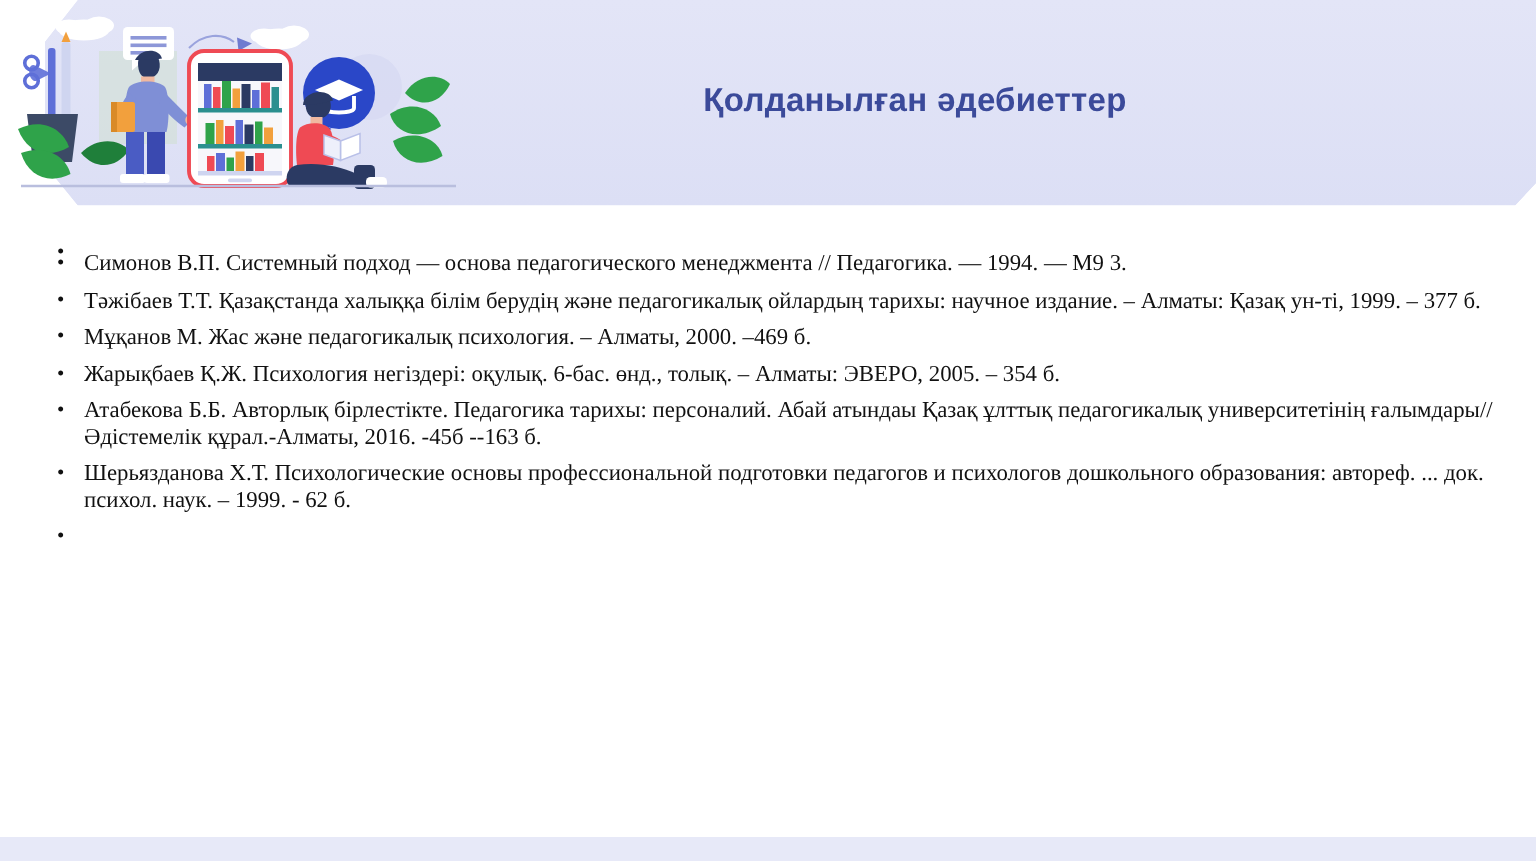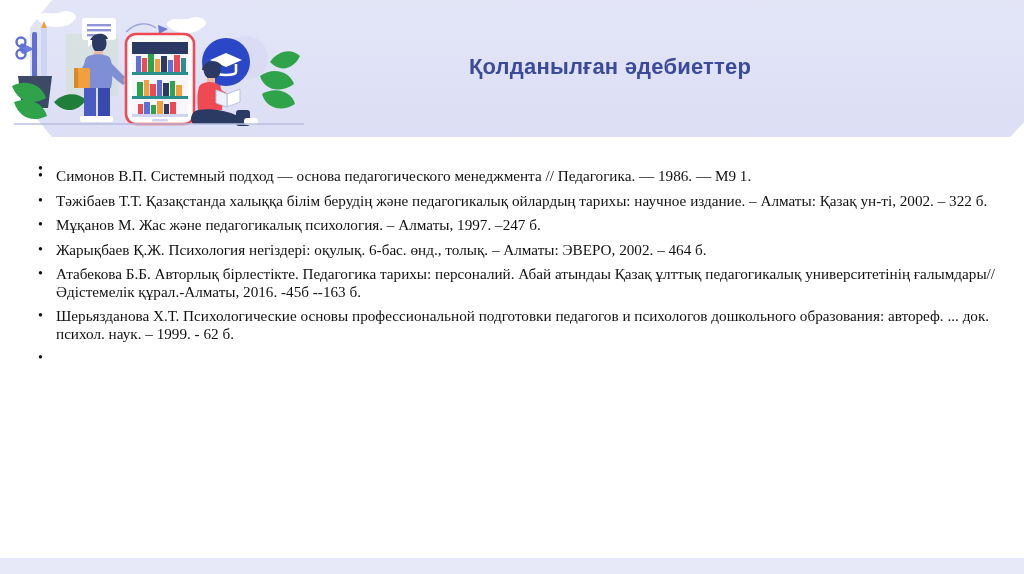--- a/index.html
+++ b/index.html
@@ -253,33 +253,33 @@
   </div>
 
   <div class="slide-title">Қолданылған әдебиеттер</div>
 
   <div class="ref-list">
     <div class="ref-item">
       <span class="bullet">•</span>
     </div>
     <div class="ref-item">
       <span class="bullet">•</span>
-      <span>Симонов В.П. Системный подход — основа педагогического менеджмента // Педагогика. — 1986. — М9 1.</span>
-    </div>
-    <div class="ref-item">
-      <span class="bullet">•</span>
-      <span>Тәжібаев Т.Т. Қазақстанда халыққа білім берудің және педагогикалық ойлардың тарихы: научное издание. – Алматы: Қазақ ун-ті, 2002. – 322 б.</span>
-    </div>
-    <div class="ref-item">
-      <span class="bullet">•</span>
-      <span>Мұқанов М. Жас және педагогикалық психология. – Алматы, 1997. –247 б.</span>
-    </div>
-    <div class="ref-item">
-      <span class="bullet">•</span>
-      <span>Жарықбаев Қ.Ж. Психология негіздері: оқулық. 6-бас. өнд., толық. – Алматы: ЭВЕРО, 2002. – 464 б.</span>
+      <span>Симонов В.П. Системный подход — основа педагогического менеджмента // Педагогика. — 1994. — М9 3.</span>
+    </div>
+    <div class="ref-item">
+      <span class="bullet">•</span>
+      <span>Тәжібаев Т.Т. Қазақстанда халыққа білім берудің және педагогикалық ойлардың тарихы: научное издание. – Алматы: Қазақ ун-ті, 1999. – 377 б.</span>
+    </div>
+    <div class="ref-item">
+      <span class="bullet">•</span>
+      <span>Мұқанов М. Жас және педагогикалық психология. – Алматы, 2000. –469 б.</span>
+    </div>
+    <div class="ref-item">
+      <span class="bullet">•</span>
+      <span>Жарықбаев Қ.Ж. Психология негіздері: оқулық. 6-бас. өнд., толық. – Алматы: ЭВЕРО, 2005. – 354 б.</span>
     </div>
     <div class="ref-item">
       <span class="bullet">•</span>
       <span>Атабекова Б.Б. Авторлық бірлестікте. Педагогика тарихы: персоналий. Абай атындаы Қазақ ұлттық педагогикалық университетінің ғалымдары// Әдістемелік құрал.-Алматы, 2016. -45б --163 б.</span>
     </div>
     <div class="ref-item">
       <span class="bullet">•</span>
       <span>Шерьязданова Х.Т. Психологические основы профессиональной подготовки педагогов и психологов дошкольного образования: автореф. ... док. психол. наук. – 1999. - 62 б.</span>
     </div>
     <div class="ref-item">

